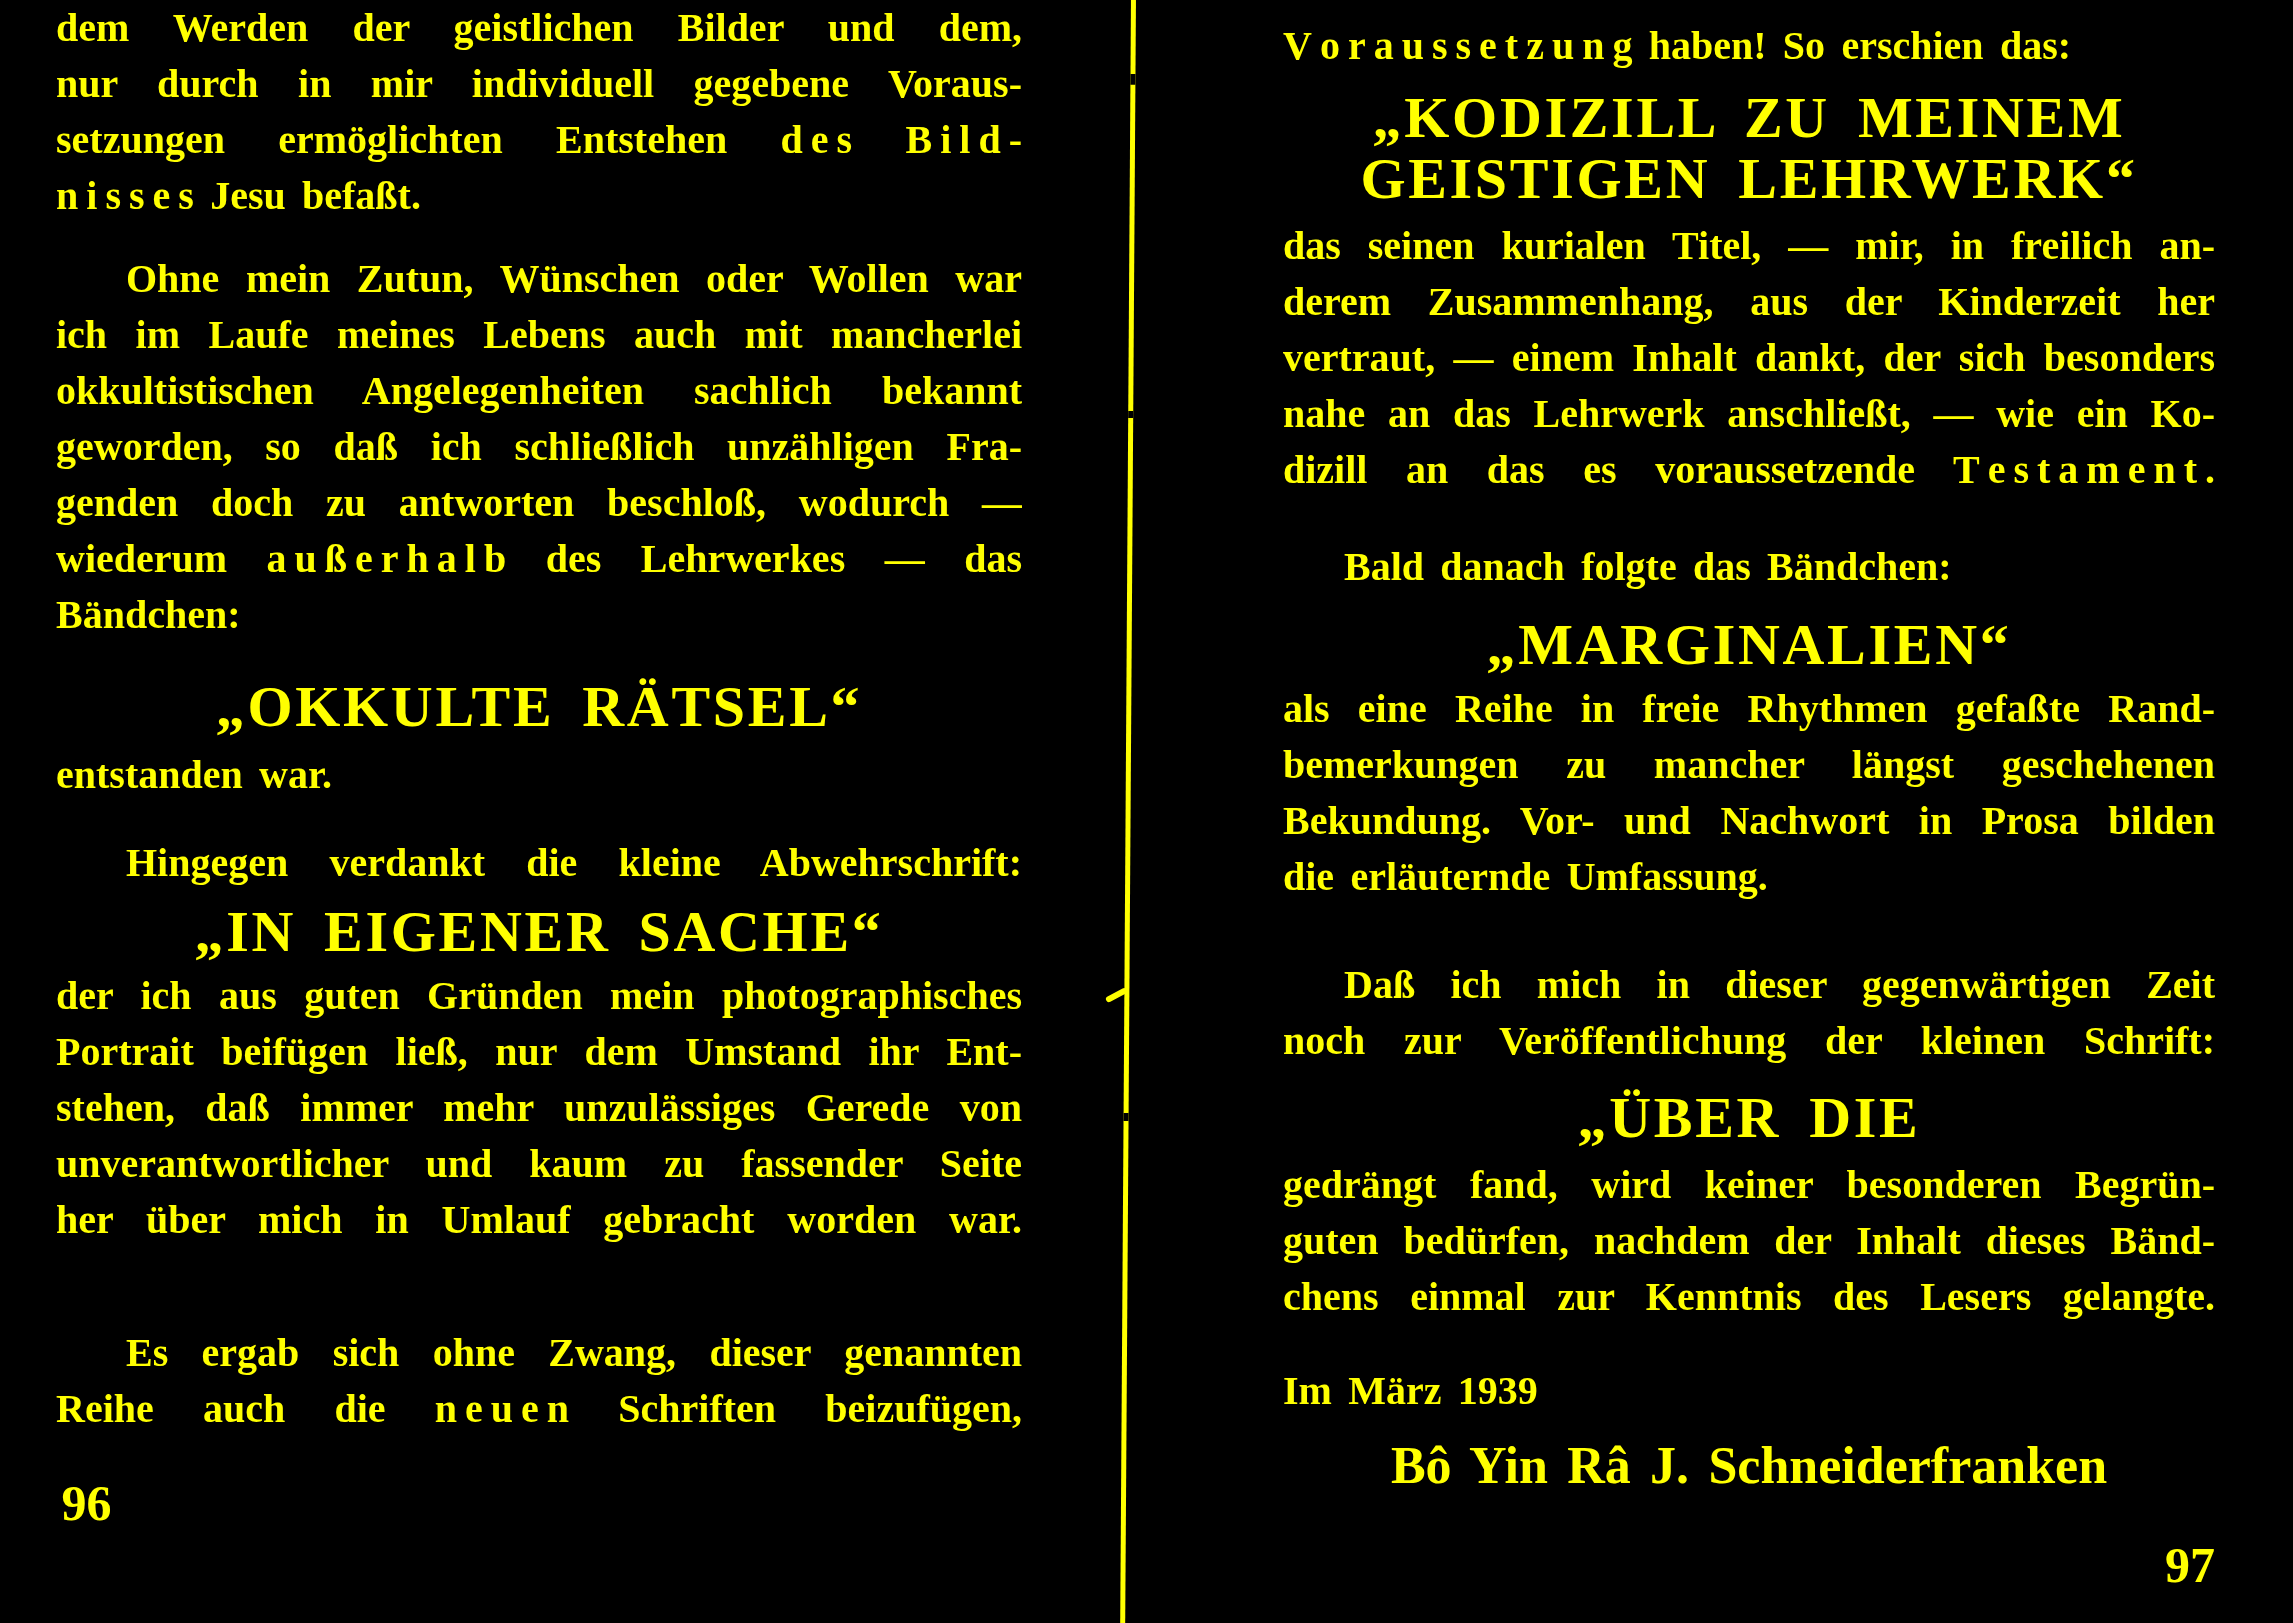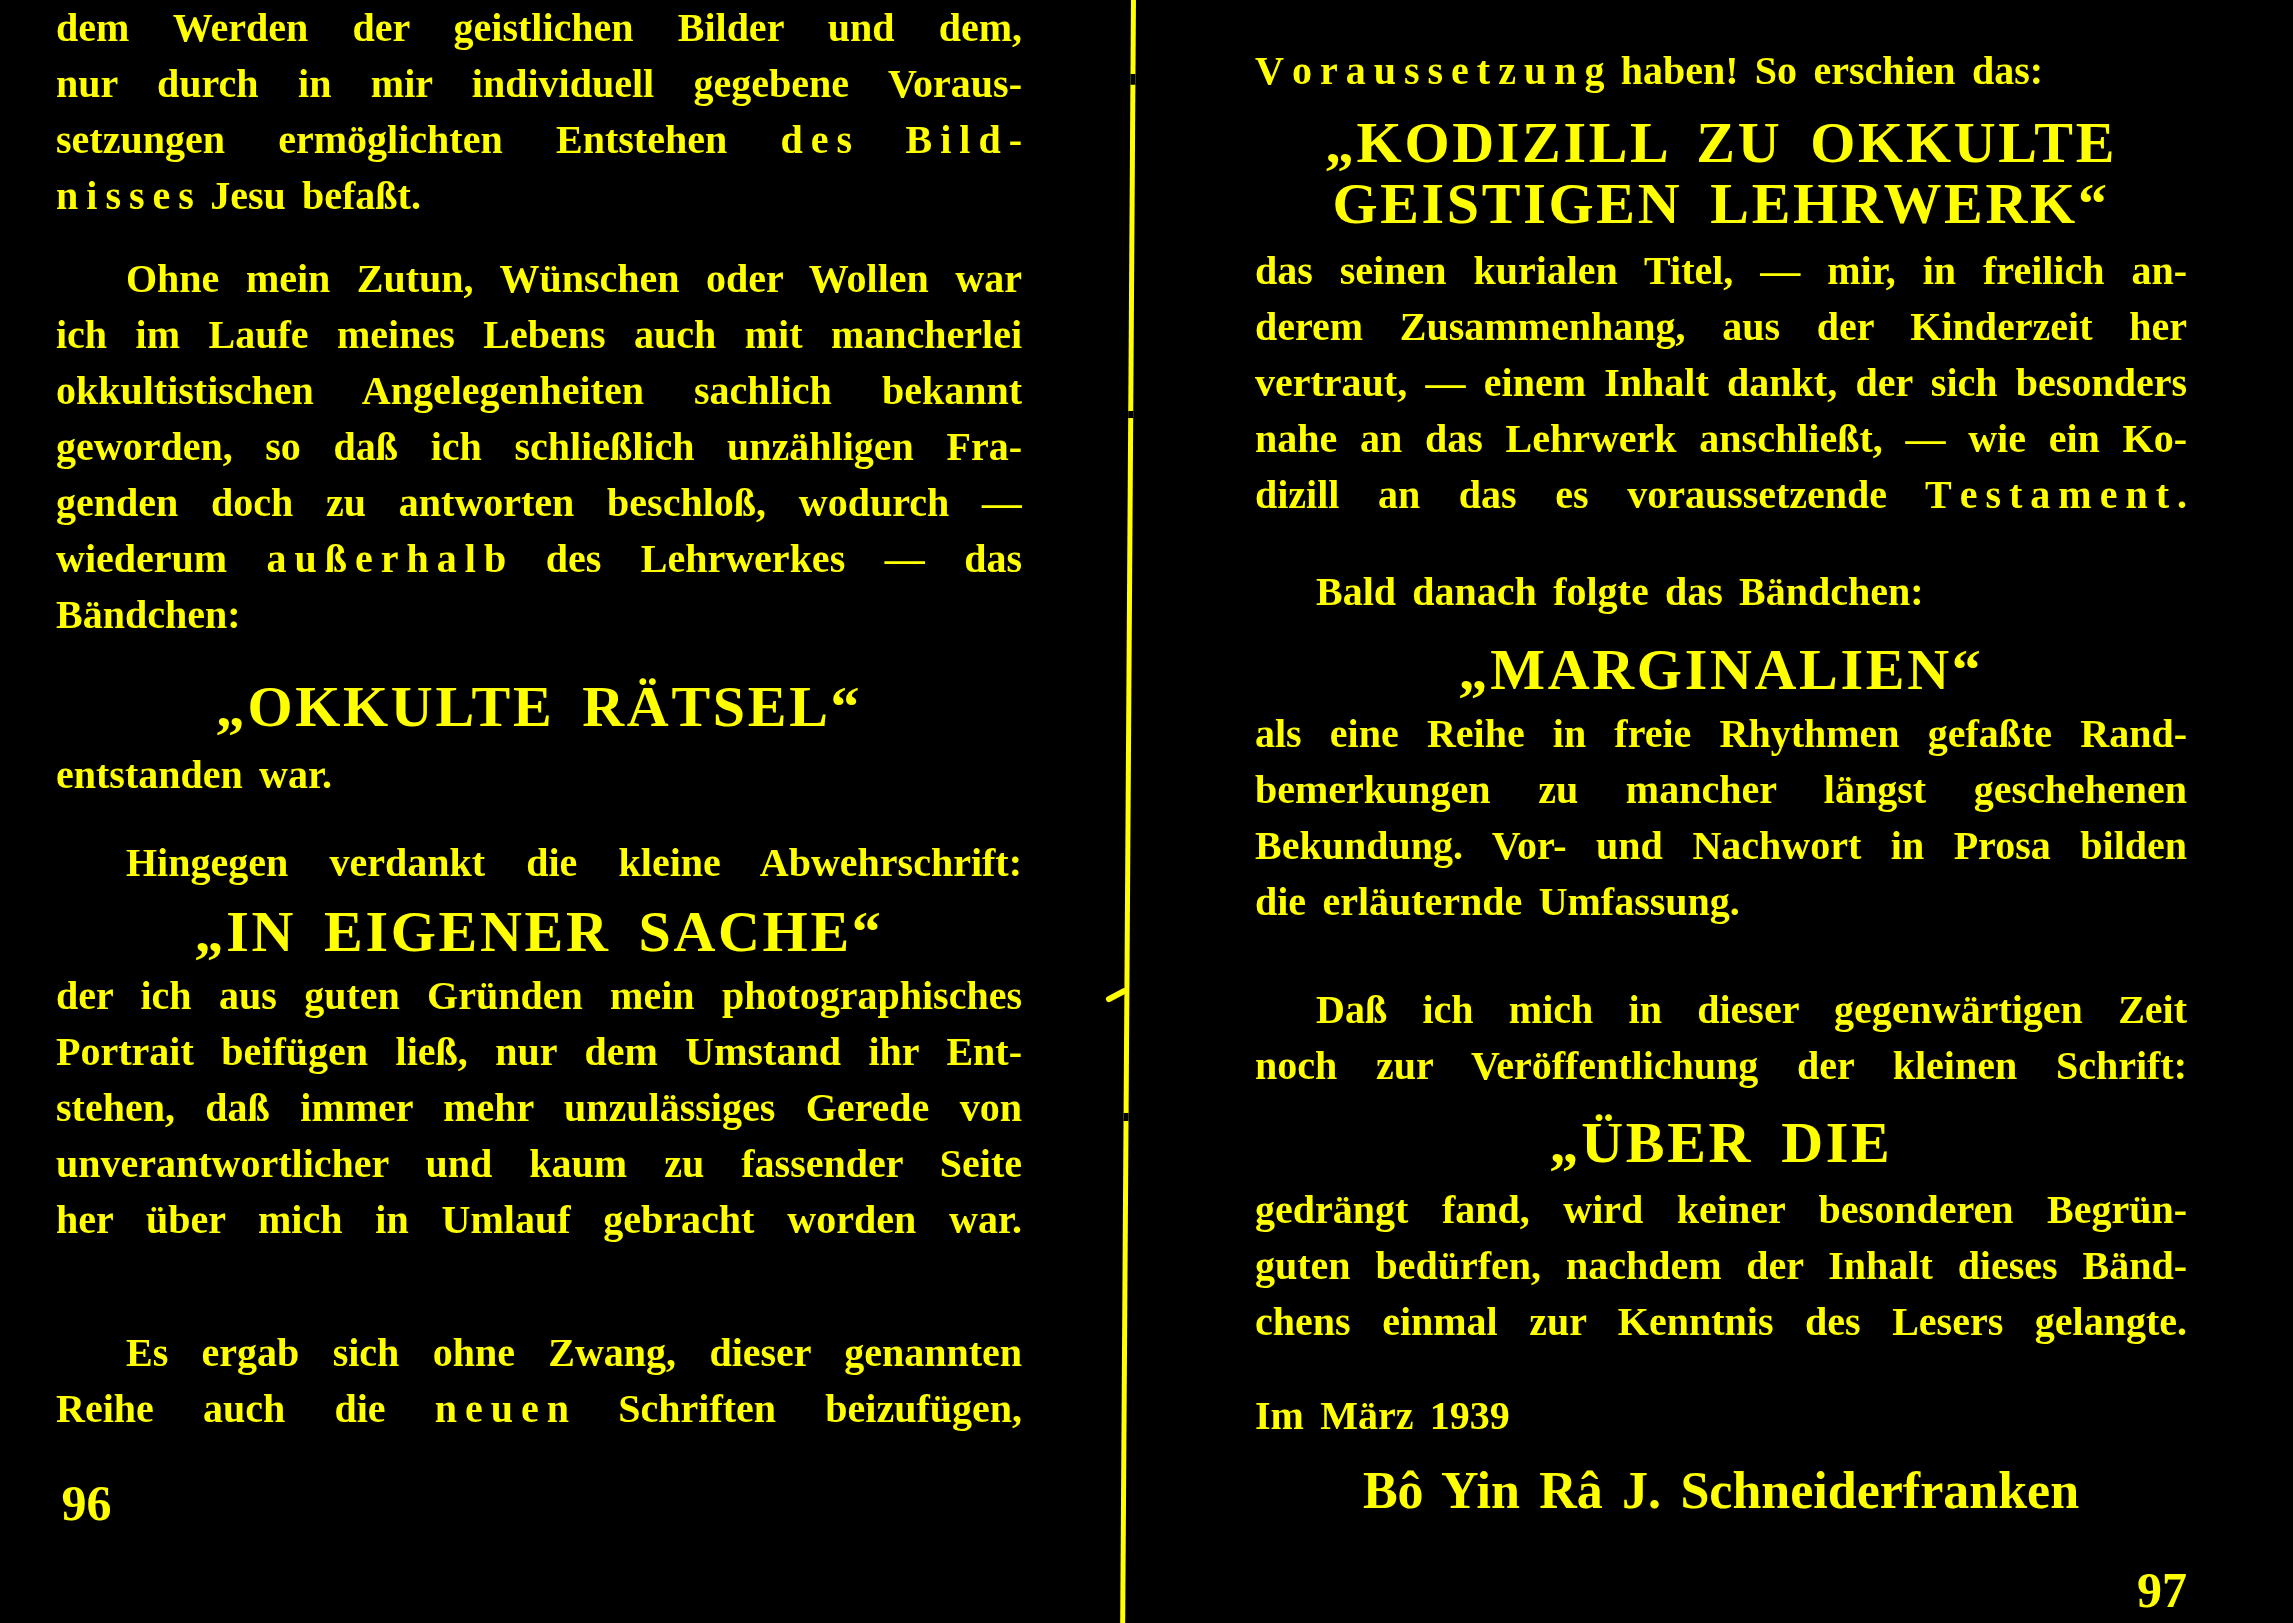--- a/index.html
+++ b/index.html
@@ -6,21 +6,21 @@
   .spread{
     position:relative;
     width:2293px;height:1624px;
     background:#000000;
     overflow:hidden;
     font-family:"Liberation Serif","DejaVu Serif",serif;
     font-weight:bold;
   }
   .page{position:absolute;top:0;}
   .page-left{left:56px;width:966px;}
-  .page-right{left:1255px;width:932px;margin-top:25px;}
+  .page-right{left:1283px;width:932px;}
   .ln{
     font-size:40px;
     line-height:56px;
     word-spacing:6.3px;
     white-space:normal;
     max-height:56px;
     overflow:hidden;
   }
   .jl{text-align:justify;text-align-last:justify;word-spacing:1.8px;}
   .ind{text-indent:70px;}
@@ -110,21 +110,21 @@
 
     <div class="ln pageno" style="margin-top:38px;margin-left:5.4px;">96</div>
 
   </section>
 
   <section class="page page-right">
 
     <div class="ln" style="margin-top:18px;">V o r a u s s e t z u n g haben! So erschien das:</div>
 
     <div style="margin-top:12.6px;">
-      <div class="head head-2line">„KODIZILL ZU OKKULTE</div>
+      <div class="head head-2line">„KODIZILL ZU MEINEM</div>
       <div class="head head-2line">GEISTIGEN LEHRWERK“</div>
     </div>
 
     <div style="margin-top:9px;">
       <div class="ln jl">das seinen kurialen Titel, — mir, in freilich an-</div>
       <div class="ln jl">derem Zusammenhang, aus der Kinderzeit her</div>
       <div class="ln jl">vertraut, — einem Inhalt dankt, der sich besonders</div>
       <div class="ln jl">nahe an das Lehrwerk anschließt, — wie ein Ko-</div>
       <div class="ln jl">dizill an das es voraussetzende T e s t a m e n t .</div>
     </div>

